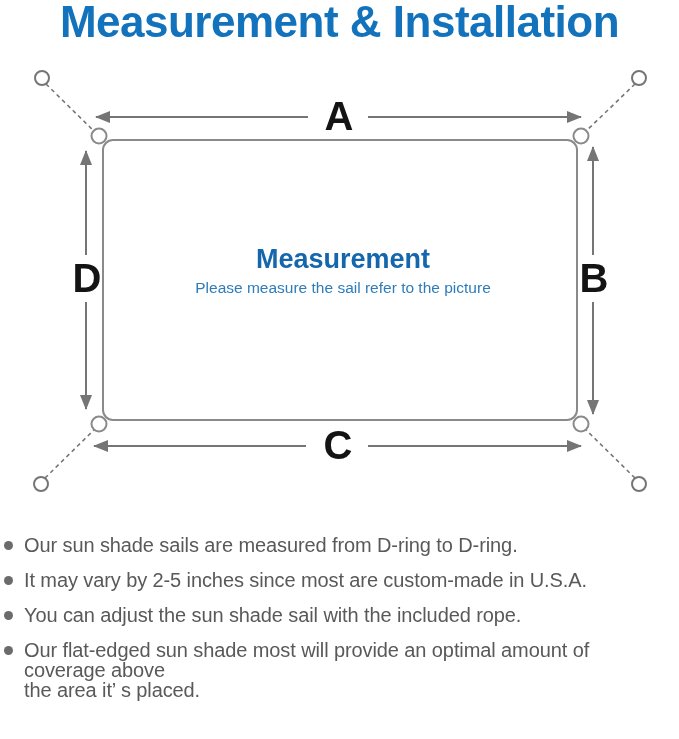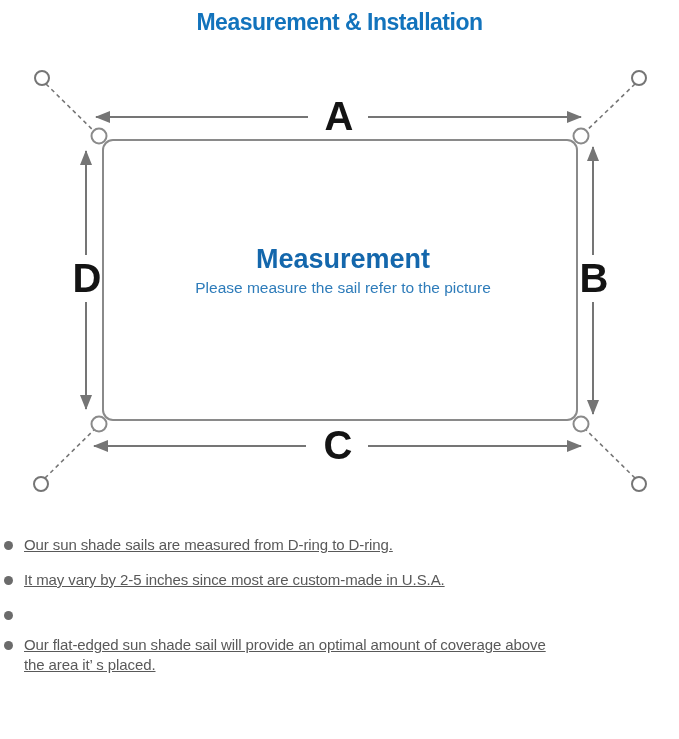--- a/index.html
+++ b/index.html
@@ -16,21 +16,21 @@
     width: 679px;
     height: 739px;
     background: #ffffff;
   }
   .title {
     position: absolute;
     top: 1px;
     left: 0;
     right: 0;
     text-align: center;
-    font-size: 23px;
+    font-size: 44px;
     font-weight: bold;
     letter-spacing: -0.5px;
     color: #1273BC;
     line-height: 42px;
   }
   svg.diagram {
     position: absolute;
     top: 0;
     left: 0;
   }
@@ -73,26 +73,25 @@
   .dot {
     flex: 0 0 9px;
     width: 9px;
     height: 9px;
     border-radius: 50%;
     background: #6b6b6b;
     margin-top: 6px;
     margin-right: 11px;
   }
   .note-text {
-    font-size: 15px;
+    font-size: 20px;
     line-height: 20px;
     color: #595959;
     letter-spacing: -0.1px;
     white-space: pre-line;
-    text-decoration: underline;
   }
 </style>
 </head>
 <body>
 
 <div class="page">
 
   <div class="title">Measurement &amp; Installation</div>
 
   <svg class="diagram" width="679" height="515" viewBox="0 0 679 515" xmlns="http://www.w3.org/2000/svg">
@@ -144,21 +143,22 @@
     <div class="note-item">
       <span class="dot"></span>
       <span class="note-text">Our sun shade sails are measured from D-ring to D-ring.</span>
     </div>
     <div class="note-item">
       <span class="dot"></span>
       <span class="note-text">It may vary by 2-5 inches since most are custom-made in U.S.A.</span>
     </div>
     <div class="note-item">
       <span class="dot"></span>
+      <span class="note-text">You can adjust the sun shade sail with the included rope.</span>
     </div>
     <div class="note-item">
       <span class="dot"></span>
-      <span class="note-text">Our flat-edged sun shade sail will provide an optimal amount of coverage above
+      <span class="note-text">Our flat-edged sun shade most will provide an optimal amount of coverage above
 the area it’ s placed.</span>
     </div>
   </div>
 
 </div>
 
 </body></html>

